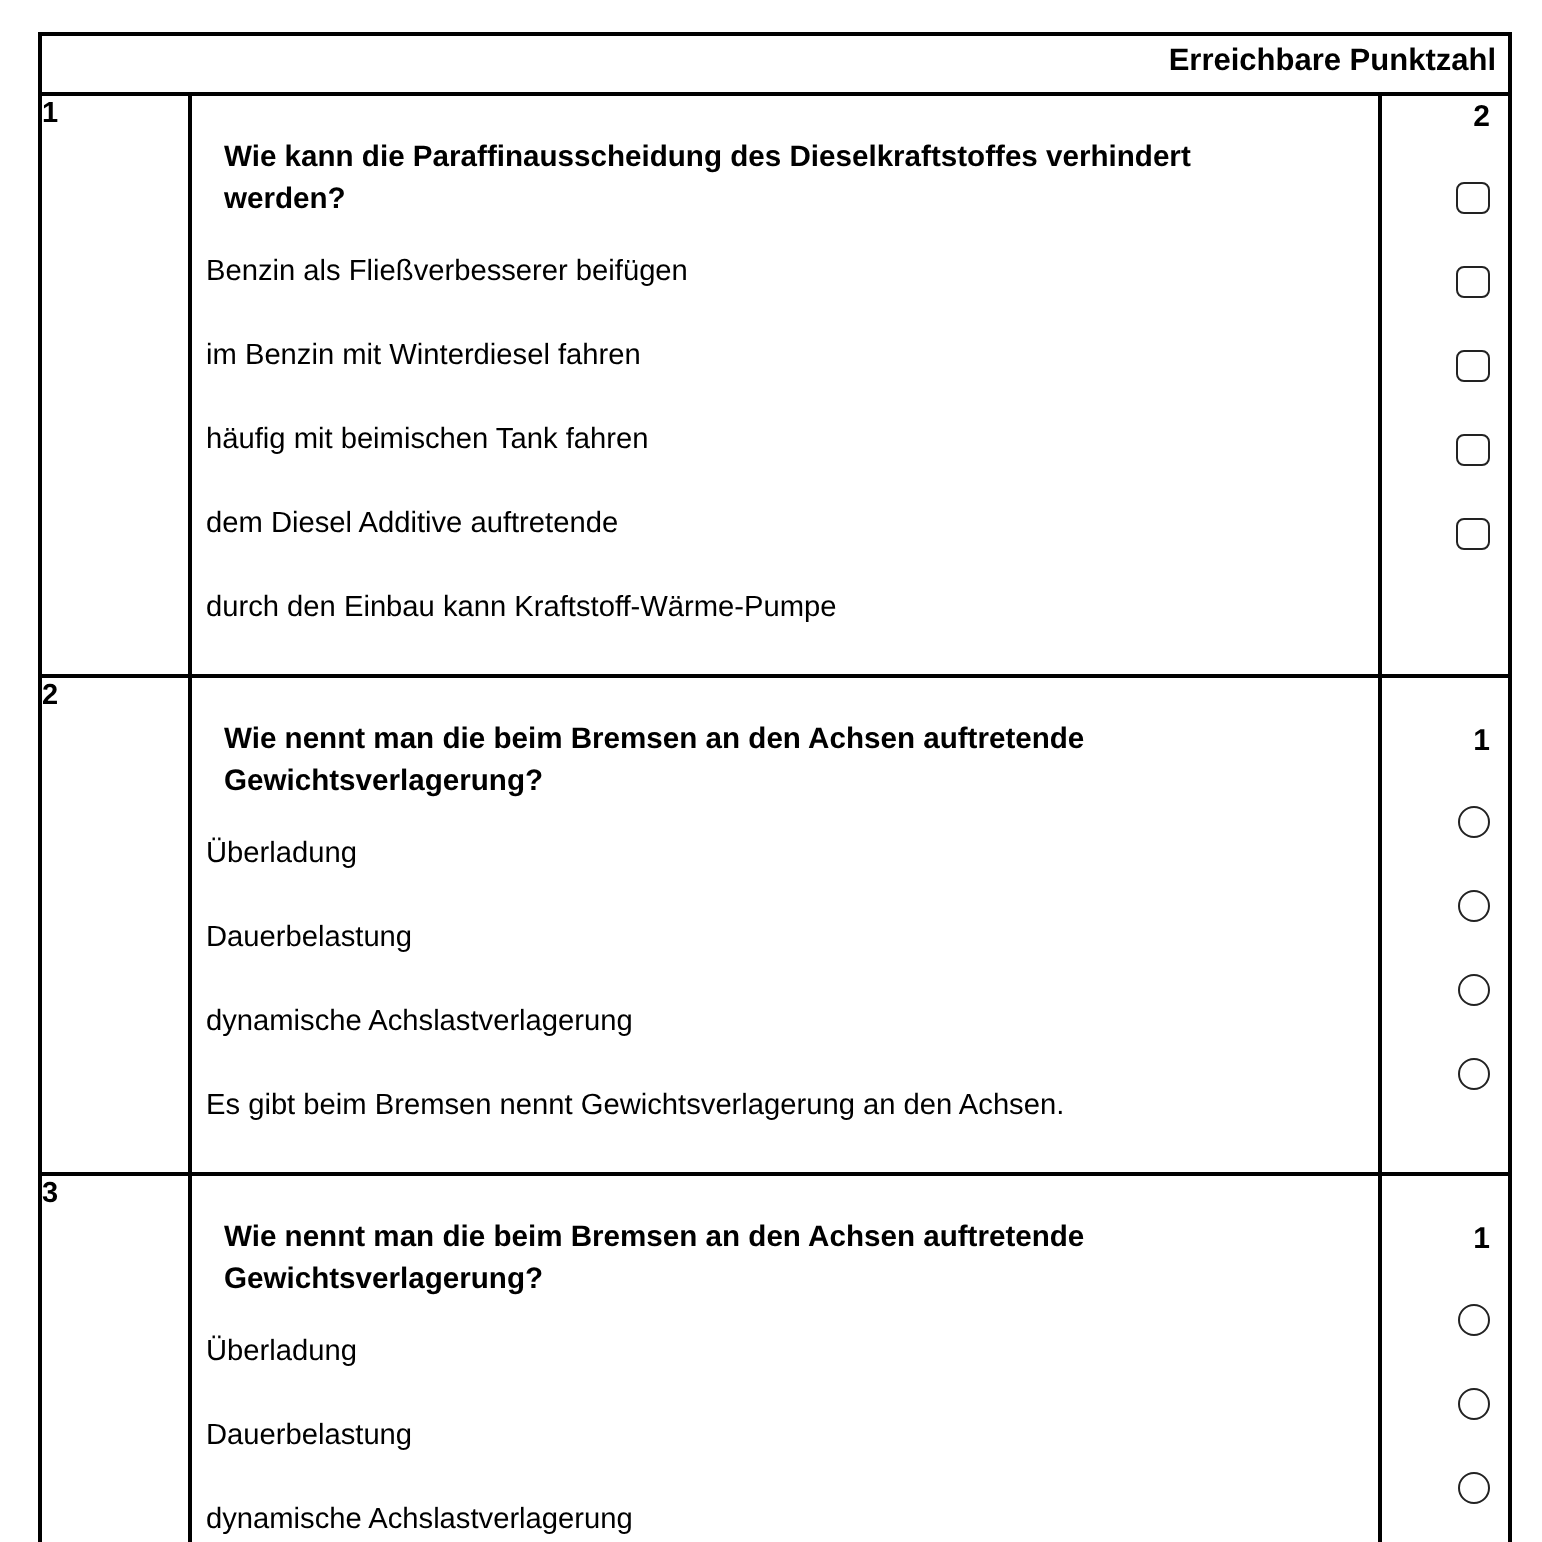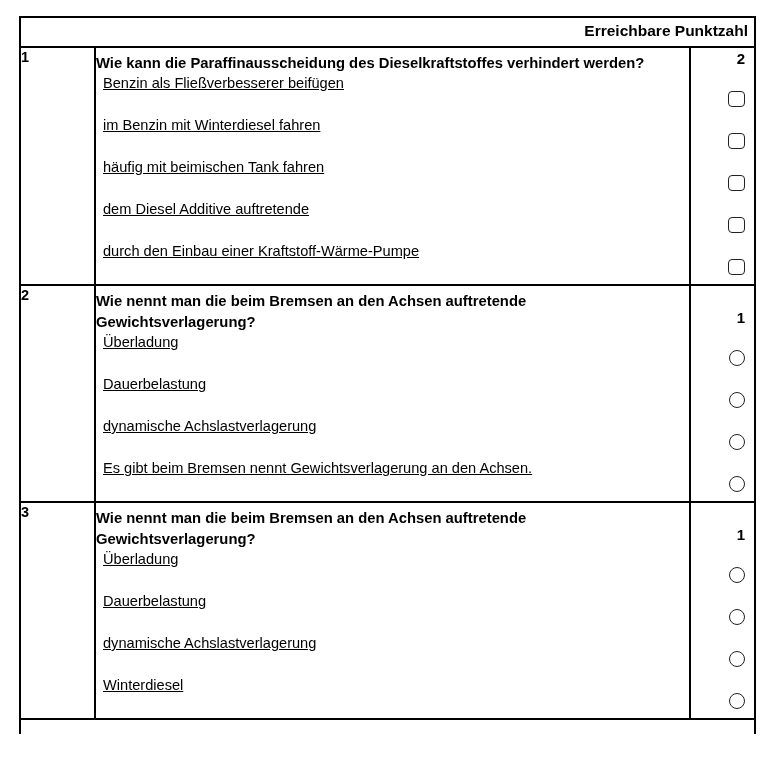--- a/index.html
+++ b/index.html
@@ -83,36 +83,35 @@
     padding: 0;
     position: relative;
   }
 
   
   .stem {
     font-weight: bold;
     font-size: 14.8px;
     line-height: 21px;
     padding: 5px 14px 0 0;
-    margin: 0;
+    margin: 16px;
   }
 
   
   ul.options {
     list-style: none;
     margin: 0;
     padding: 0;
   }
   ul.options li {
     font-size: 14.6px;
     line-height: 18px;
     padding: 0 8px 0 7px;
     margin: 0;
     display: block;
-    text-decoration: underline;
   }
 
   
   .opt-row { height: 42px; }
 
   
   .points-val {
     position: absolute;
     right: 9px;
     font-weight: bold;
@@ -166,21 +165,21 @@
 
       <tr class="qrow">
           <td class="num-cell">1</td>
           <td class="body-cell">
             <div class="stem">Wie kann die Paraffinausscheidung des Dieselkraftstoffes verhindert werden?</div>
             <ul class="options">
               <li class="opt-row">Benzin als Fließverbesserer beifügen</li>
               <li class="opt-row">im Benzin mit Winterdiesel fahren</li>
               <li class="opt-row">häufig mit beimischen Tank fahren</li>
               <li class="opt-row">dem Diesel Additive auftretende</li>
-              <li class="opt-row">durch den Einbau einer Kraftstoff-Wärme-Pumpe</li>
+              <li class="opt-row">durch den Einbau kann Kraftstoff-Wärme-Pumpe</li>
             </ul>
           </td>
           <td class="points-cell">
             <div class="points-val" style="top: 2px;">2</div>
             <div class="ctrl check" style="top: 43px;"></div>
             <div class="ctrl check" style="top: 85px;"></div>
             <div class="ctrl check" style="top: 127px;"></div>
             <div class="ctrl check" style="top: 169px;"></div>
             <div class="ctrl check" style="top: 211px;"></div>
           </td>

